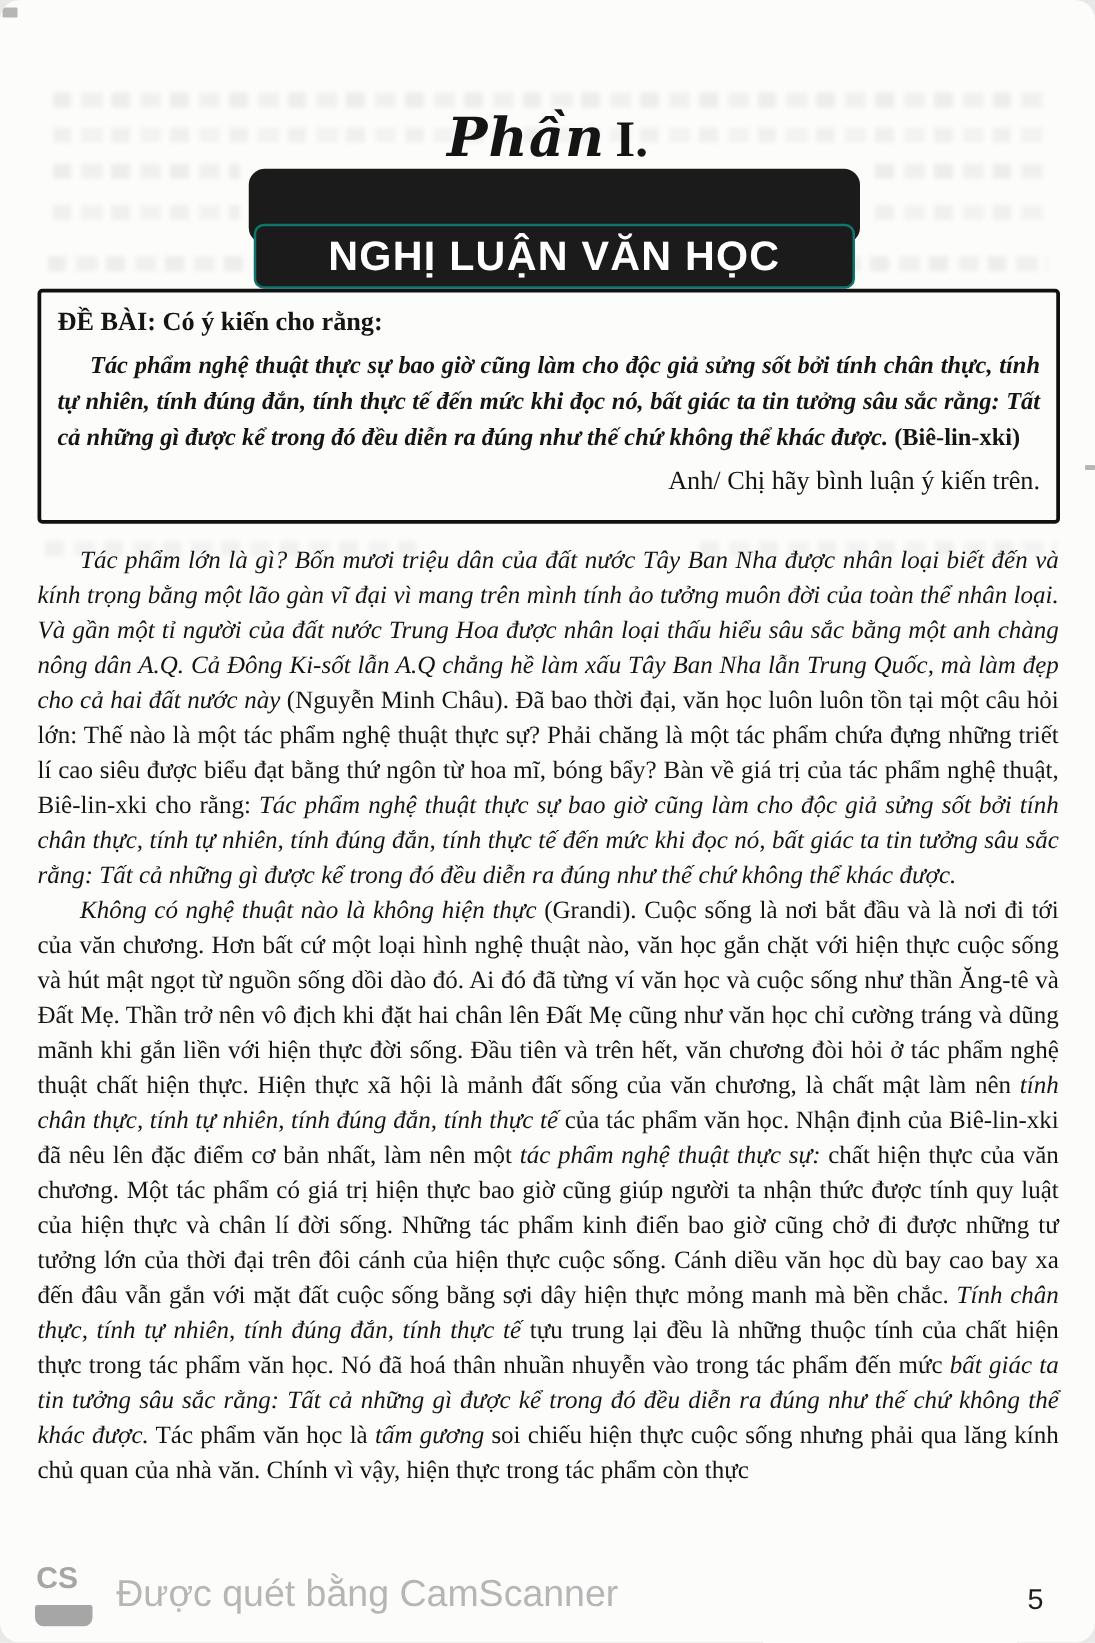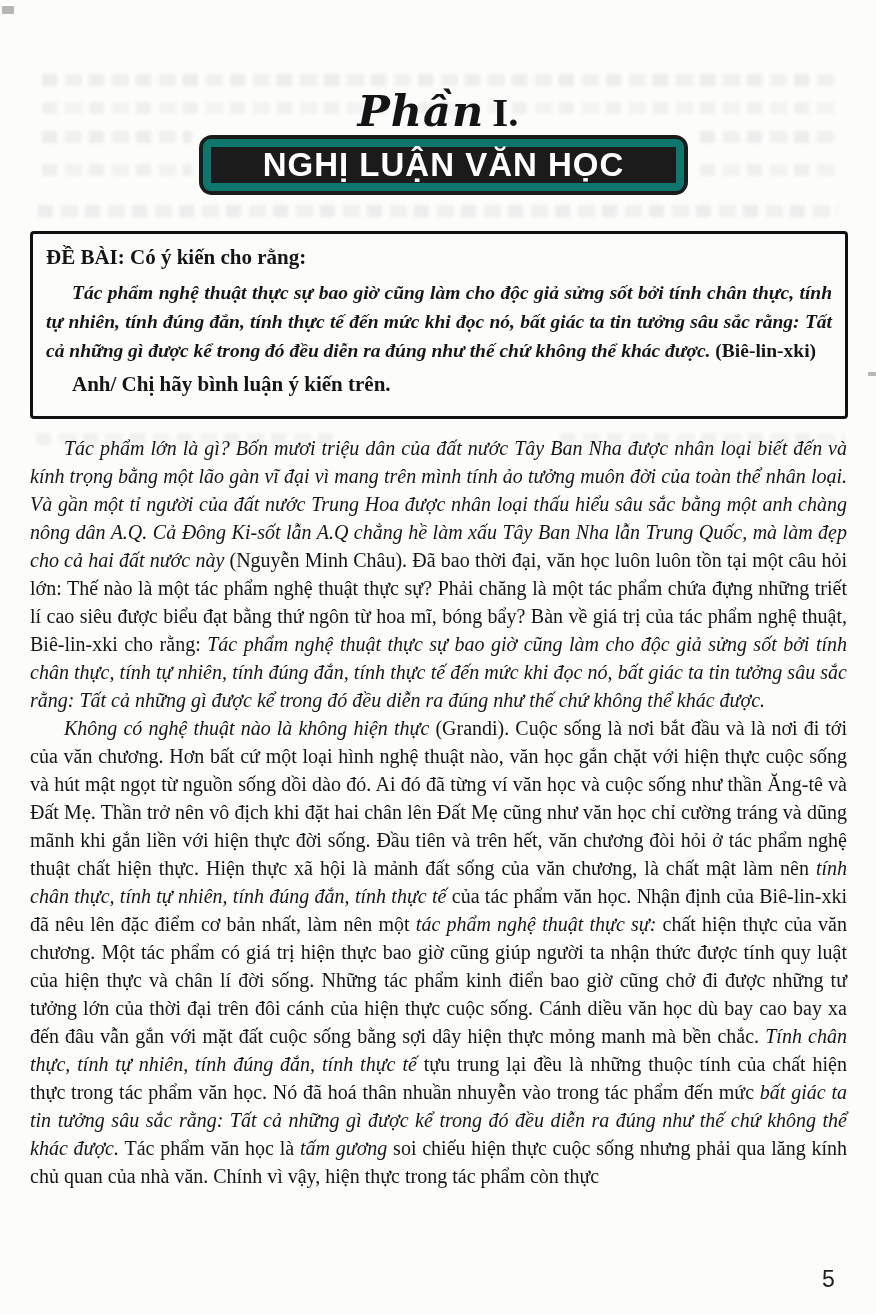--- a/index.html
+++ b/index.html
@@ -4,20 +4,21 @@
 <style>
   html,body{margin:0;padding:0;background:#e8e8e8;}
   .page{
     position:relative;
     width:876px;height:1314px;
     margin:0 auto;
     background:#fcfcfb;
     overflow:hidden;
     font-family:"Liberation Serif",serif;
     color:#151515;
+    border-radius:16px;
   }
   
   .bleed{
     position:absolute;height:12px;
     filter:blur(1.6px);opacity:.5;pointer-events:none;
     background:repeating-linear-gradient(90deg,
       rgba(105,105,105,.20) 0 15px, rgba(105,105,105,0) 15px 23px,
       rgba(105,105,105,.15) 23px 40px, rgba(105,105,105,0) 40px 47px);
   }
   .speck{position:absolute;background:#6f6f6f;opacity:.5;border-radius:1px;}
@@ -35,23 +36,23 @@
     font-family:"Liberation Serif",serif;
     font-weight:bold;font-size:41px;color:#141414;margin-left:8px;
   }
   .banner{
     position:absolute;left:199px;top:135px;width:489px;height:60px;
     background:var(--banner-bg,#1b1b1b);
     border-radius:13px;box-sizing:border-box;padding:4px;
   }
   .banner-inner{
     width:100%;height:100%;box-sizing:border-box;
-    border:8px solid #0f766e;border-radius:8px;
+    border:2px solid #0f766e;border-radius:8px;
     background:var(--banner-bg,#1b1b1b);
-    display:flex;align-items:center;justify-content:center;
+    display:flex;align-items:center;justify-content:center;margin-top:40px;
   }
   .banner-title{
     font-family:"Liberation Sans",sans-serif;
     font-weight:bold;font-size:33px;letter-spacing:1px;
     color:var(--banner-text,#ffffff);
   }
   .prompt-box{
     position:absolute;left:30px;top:231px;width:818px;height:188px;
     box-sizing:border-box;
     border:3px solid var(--box-border,#111111);
@@ -63,21 +64,21 @@
     margin:0 0 7px 0;
     font-size:21px;line-height:28px;font-weight:bold;
   }
   .prompt-quote{
     margin:0;text-align:justify;text-indent:26px;
     font-size:19.5px;line-height:29px;font-weight:bold;font-style:italic;
   }
   .prompt-quote-source{font-style:normal;}
   .prompt-task{
     margin:5px 0 0 0;text-indent:26px;
-    font-size:21px;line-height:28px;font-weight:bold;
+    font-size:21px;line-height:28px;font-weight:normal;text-align:right;
   }
   .essay-heading{
     position:absolute;top:426px;left:0;width:876px;
     text-align:center;
     font-family:"Liberation Sans",sans-serif;
     font-weight:bold;font-size:22px;letter-spacing:1px;color:#141414;
   }
   .essay{
     position:absolute;left:30px;top:434px;width:817px;
   }
@@ -153,16 +154,23 @@
       <span class="prompt-quote-source">(Biê-lin-xki)</span>
     </p>
     <p class="prompt-task">Anh/ Chị hãy bình luận ý kiến trên.</p>
   </div>
 
   <div class="essay" id="essay-body">
       <p class="body-para"><span class="it">Tác phẩm lớn là gì? Bốn mươi triệu dân của đất nước Tây Ban Nha được nhân loại biết đến và kính trọng bằng một lão gàn vĩ đại vì mang trên mình tính ảo tưởng muôn đời của toàn thể nhân loại. Và gần một tỉ người của đất nước Trung Hoa được nhân loại thấu hiểu sâu sắc bằng một anh chàng nông dân A.Q. Cả Đông Ki-sốt lẫn A.Q chẳng hề làm xấu Tây Ban Nha lẫn Trung Quốc, mà làm đẹp cho cả hai đất nước này </span><span class="rm">(Nguyễn Minh Châu). Đã bao thời đại, văn học luôn luôn tồn tại một câu hỏi lớn: Thế nào là một tác phẩm nghệ thuật thực sự? Phải chăng là một tác phẩm chứa đựng những triết lí cao siêu được biểu đạt bằng thứ ngôn từ hoa mĩ, bóng bẩy? Bàn về giá trị của tác phẩm nghệ thuật, Biê-lin-xki cho rằng: </span><span class="it">Tác phẩm nghệ thuật thực sự bao giờ cũng làm cho độc giả sửng sốt bởi tính chân thực, tính tự nhiên, tính đúng đắn, tính thực tế đến mức khi đọc nó, bất giác ta tin tưởng sâu sắc rằng: Tất cả những gì được kể trong đó đều diễn ra đúng như thế chứ không thể khác được.</span></p>
       <p class="body-para"><span class="it">Không có nghệ thuật nào là không hiện thực </span><span class="rm">(Grandi). Cuộc sống là nơi bắt đầu và là nơi đi tới của văn chương. Hơn bất cứ một loại hình nghệ thuật nào, văn học gắn chặt với hiện thực cuộc sống và hút mật ngọt từ nguồn sống dồi dào đó. Ai đó đã từng ví văn học và cuộc sống như thần Ăng-tê và Đất Mẹ. Thần trở nên vô địch khi đặt hai chân lên Đất Mẹ cũng như văn học chỉ cường tráng và dũng mãnh khi gắn liền với hiện thực đời sống. Đầu tiên và trên hết, văn chương đòi hỏi ở tác phẩm nghệ thuật chất hiện thực. Hiện thực xã hội là mảnh đất sống của văn chương, là chất mật làm nên </span><span class="it">tính chân thực, tính tự nhiên, tính đúng đắn, tính thực tế</span><span class="rm"> của tác phẩm văn học. Nhận định của Biê-lin-xki đã nêu lên đặc điểm cơ bản nhất, làm nên một </span><span class="it">tác phẩm nghệ thuật thực sự:</span><span class="rm"> chất hiện thực của văn chương. Một tác phẩm có giá trị hiện thực bao giờ cũng giúp người ta nhận thức được tính quy luật của hiện thực và chân lí đời sống. Những tác phẩm kinh điển bao giờ cũng chở đi được những tư tưởng lớn của thời đại trên đôi cánh của hiện thực cuộc sống. Cánh diều văn học dù bay cao bay xa đến đâu vẫn gắn với mặt đất cuộc sống bằng sợi dây hiện thực mỏng manh mà bền chắc. </span><span class="it">Tính chân thực, tính tự nhiên, tính đúng đắn, tính thực tế</span><span class="rm"> tựu trung lại đều là những thuộc tính của chất hiện thực trong tác phẩm văn học. Nó đã hoá thân nhuần nhuyễn vào trong tác phẩm đến mức </span><span class="it">bất giác ta tin tưởng sâu sắc rằng: Tất cả những gì được kể trong đó đều diễn ra đúng như thế chứ không thể khác được.</span><span class="rm"> Tác phẩm văn học là </span><span class="it">tấm gương</span><span class="rm"> soi chiếu hiện thực cuộc sống nhưng phải qua lăng kính chủ quan của nhà văn. Chính vì vậy, hiện thực trong tác phẩm còn thực</span></p>
     </div>
 
+  <div class="watermark">
+    <div class="cs-badge">
+      <span class="cs-letters">CS</span>
+      <div class="cs-bar"></div>
+    </div>
+    <span class="wm-text">Được quét bằng CamScanner</span>
+  </div>
 
   <div class="page-number">5</div>
 
 </div>
 
 </body></html>

